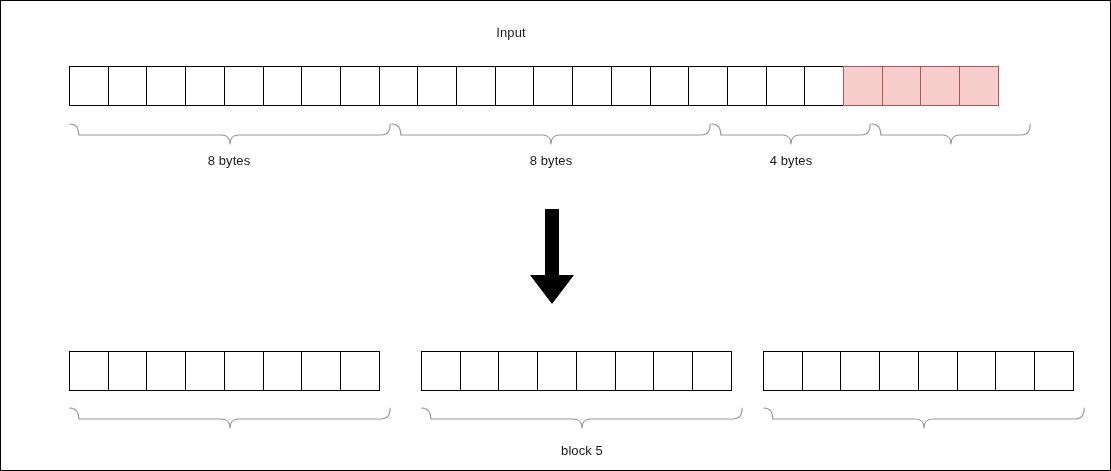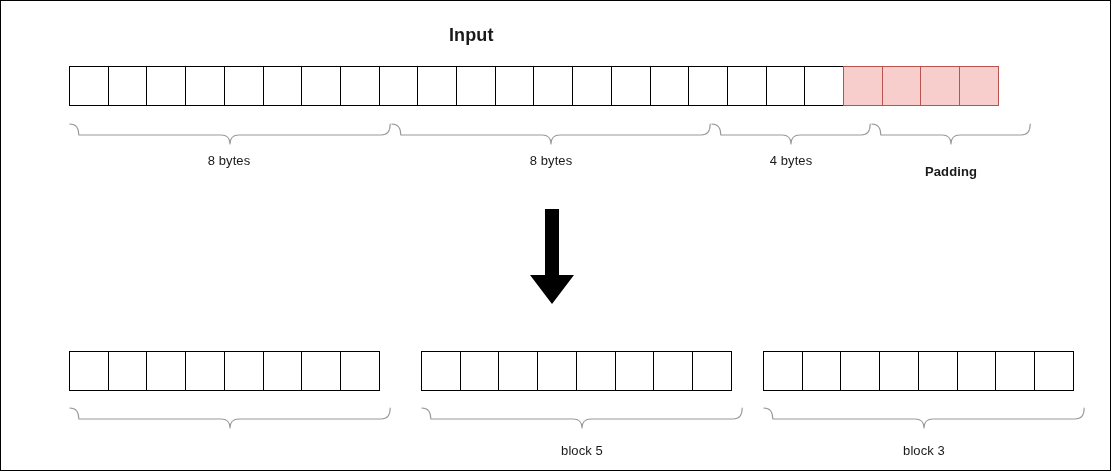--- a/index.html
+++ b/index.html
@@ -16,25 +16,25 @@
     height: 471px;
     background: #ffffff;
     border: 1px solid #000000;
     box-sizing: border-box;
     overflow: hidden;
   }
 
   
   .title-label {
     position: absolute;
-    font-size: 18px;
-    font-weight: bold;
+    font-size: 13px;
+    font-weight: normal;
     color: #1a1a1a;
     white-space: nowrap;
-    text-align: left;
+    text-align: center;
     letter-spacing: 0.1px;
   }
   .brace-label {
     position: absolute;
     font-size: 13px;
     color: #1a1a1a;
     white-space: nowrap;
     text-align: center;
     letter-spacing: 0.1px;
   }
@@ -128,21 +128,20 @@
         <path d="M0.8,1 q9,0 9,11 L71,12 q9,0 9,9 q0,-9 9,-9 L150.2,12 q9,0 9,-11" fill="none" stroke="#9a9a9a" stroke-width="1.1" stroke-linecap="round" stroke-linejoin="round"></path>
       </svg>
     </div>
   <div class="brace-label" style="left:690px; top:152px; width:200px;text-align:center;">4 bytes</div>
 
   <div class="brace" id="brace-3" style="left:870px; top:122px; width:160px;">
       <svg width="160" height="22" viewBox="0 0 160 22">
         <path d="M0.8,1 q9,0 9,11 L71,12 q9,0 9,9 q0,-9 9,-9 L150.2,12 q9,0 9,-11" fill="none" stroke="#9a9a9a" stroke-width="1.1" stroke-linecap="round" stroke-linejoin="round"></path>
       </svg>
     </div>
-  <div class="brace-label bold" style="left:850px; top:163px; width:200px;">Padding</div>
 
   <div class="arrow" style="left:528px; top:208px;">
     <svg width="46" height="96" viewBox="0 0 46 96">
       <path d="M16 0 H30 V66 H45 L23 95 L1 66 H16 Z" fill="#000000"></path>
     </svg>
   </div>
 
   <div class="cell-row" id="block-row-0" style="left:68px; top:350px;">
       <div class="cell"></div>
       <div class="cell"></div>
@@ -184,15 +183,14 @@
       <div class="cell"></div>
       <div class="cell"></div>
       <div class="cell"></div>
       <div class="cell"></div>
     </div>
   <div class="brace" id="bbrace-2" style="left:762px; top:406px; width:322px;">
       <svg width="322" height="22" viewBox="0 0 322 22">
         <path d="M0.8,1 q9,0 9,11 L152,12 q9,0 9,9 q0,-9 9,-9 L312.2,12 q9,0 9,-11" fill="none" stroke="#9a9a9a" stroke-width="1.1" stroke-linecap="round" stroke-linejoin="round"></path>
       </svg>
     </div>
-  <div class="brace-label" style="left:823px; top:442px; width:200px;">block 3</div>
 
 </div>
 
 </body></html>

